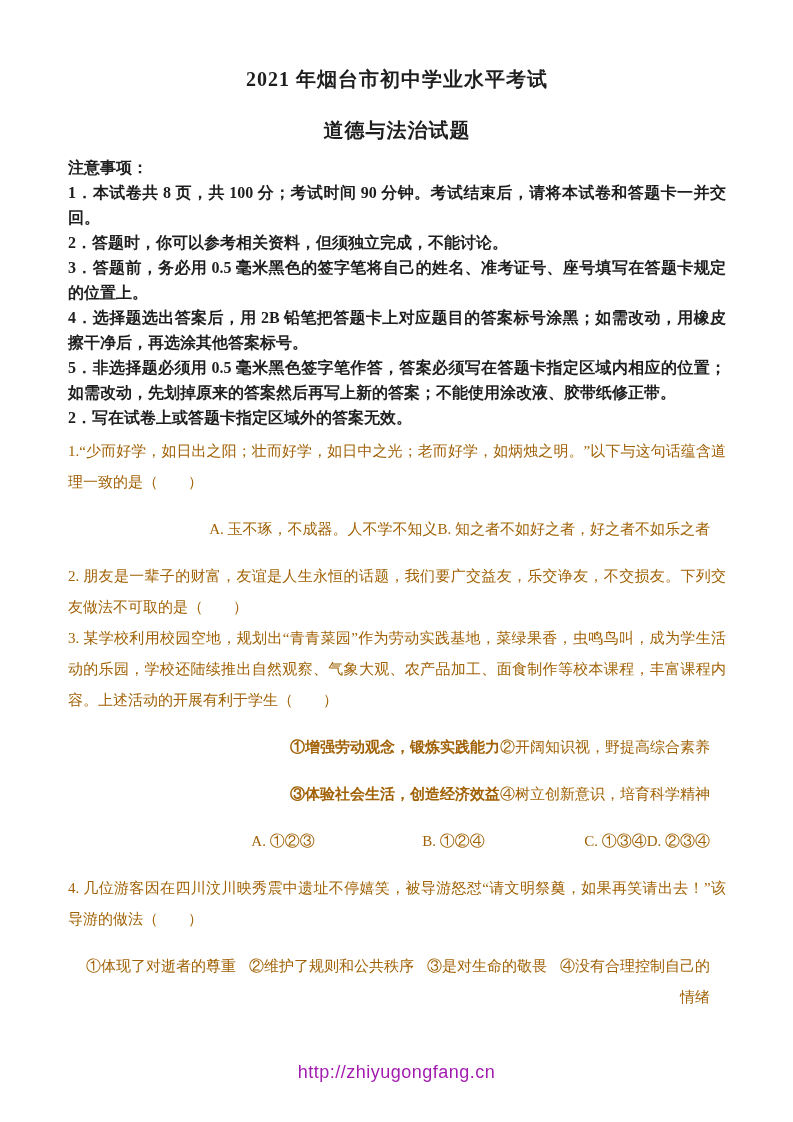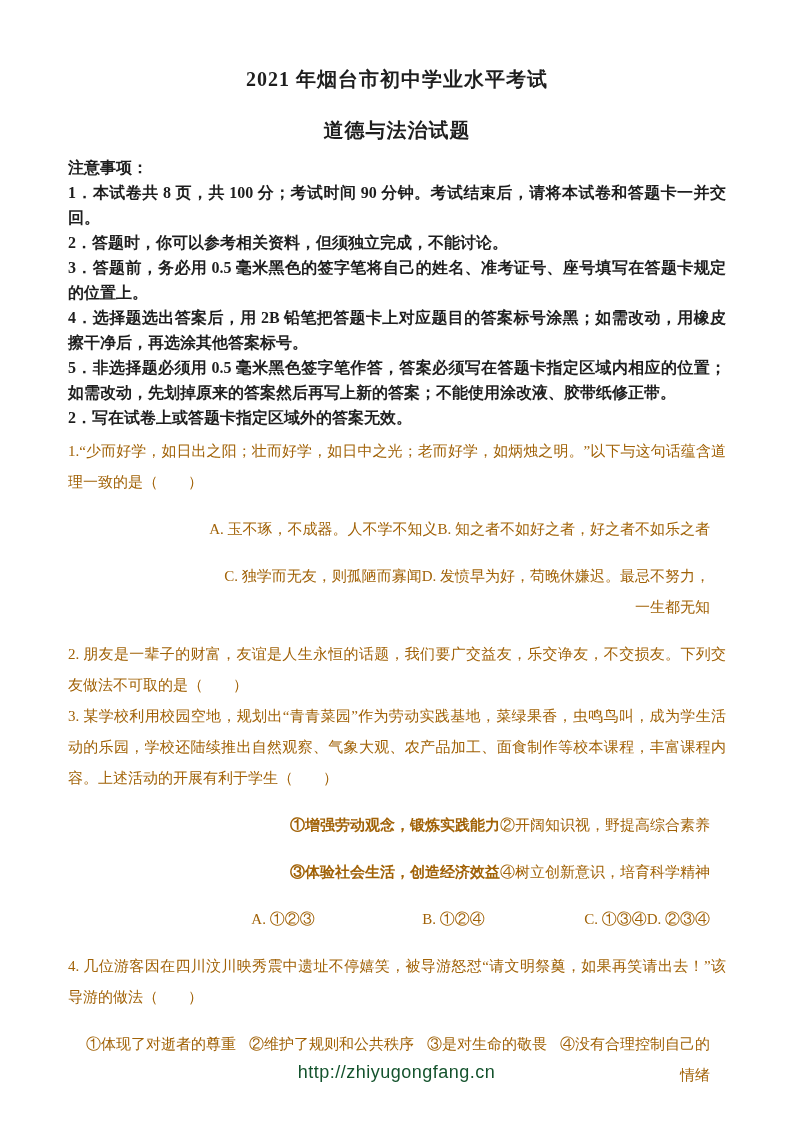--- a/index.html
+++ b/index.html
@@ -53,21 +53,21 @@
   .gap { margin-right: 13px; }
 
   .footer {
     position: absolute;
     left: 0; right: 0;
     top: 1062px;
     text-align: center;
     font-family: "Liberation Sans", sans-serif;
     font-size: 18px;
     letter-spacing: 0.5px;
-    color: #14532d;
+    color: #a21caf;
   }
 </style>
 </head>
 <body>
 
 <div class="page">
 
   <h1 class="title">2021 年烟台市初中学业水平考试</h1>
   <h2 class="subtitle">道德与法治试题</h2>
 
@@ -80,21 +80,20 @@
     <p>5．非选择题必须用 0.5 毫米黑色签字笔作答，答案必须写在答题卡指定区域内相应的位置；如需改动，先划掉原来的答案然后再写上新的答案；不能使用涂改液、胶带纸修正带。</p>
     <p>2．写在试卷上或答题卡指定区域外的答案无效。</p>
   </div>
 
 
   <div class="questions">
 
     <div class="question">
       <p class="stem">1.“少而好学，如日出之阳；壮而好学，如日中之光；老而好学，如炳烛之明。”以下与这句话蕴含道理一致的是（　　）</p>
       <div class="opt-row"><span class="colA">A. 玉不琢，不成器。人不学不知义</span><span>B. 知之者不如好之者，好之者不如乐之者</span></div>
-      <div class="opt-row"><span class="colA">C. 独学而无友，则孤陋而寡闻</span><span>D. 发愤早为好，苟晚休嫌迟。最忌不努力，一生都无知</span></div>
     </div>
 
     <div class="question">
       <p class="stem">2. 朋友是一辈子的财富，友谊是人生永恒的话题，我们要广交益友，乐交诤友，不交损友。下列交友做法不可取的是（　　）</p>
     </div>
 
     <div class="question">
       <p class="stem">3. 某学校利用校园空地，规划出“青青菜园”作为劳动实践基地，菜绿果香，虫鸣鸟叫，成为学生活动的乐园，学校还陆续推出自然观察、气象大观、农产品加工、面食制作等校本课程，丰富课程内容。上述活动的开展有利于学生（　　）</p>
       <div class="sub-row"><span class="colSub">①增强劳动观念，锻炼实践能力</span><span>②开阔知识视，野提高综合素养</span></div>
       <div class="sub-row"><span class="colSub">③体验社会生活，创造经济效益</span><span>④树立创新意识，培育科学精神</span></div>

